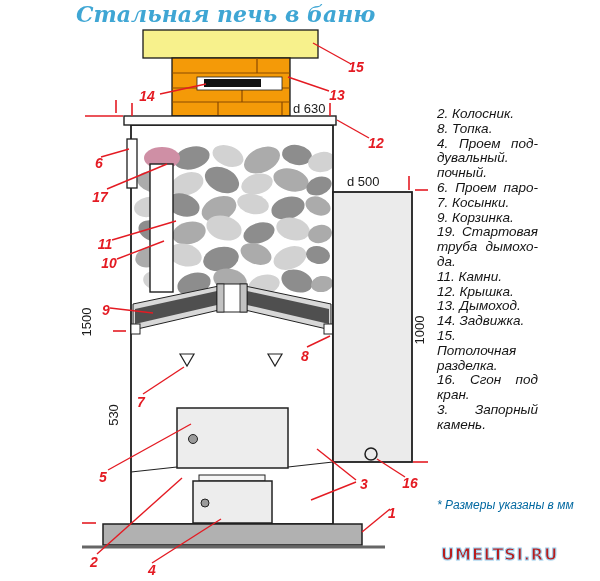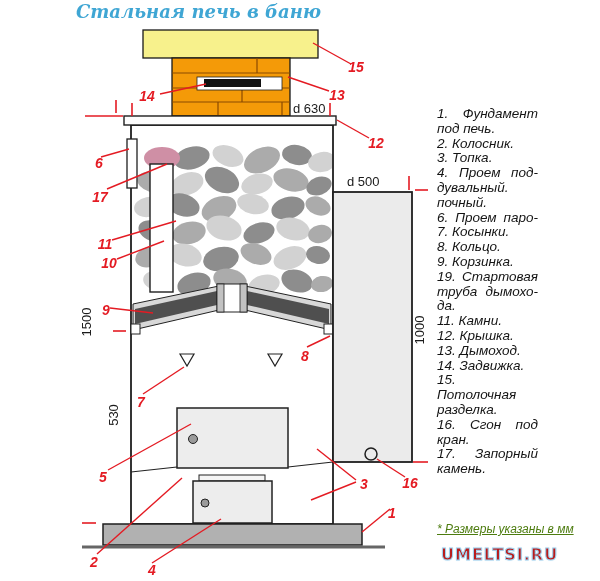--- a/index.html
+++ b/index.html
@@ -1,25 +1,25 @@
 <!DOCTYPE html>
 <html><head>
 <meta charset="utf-8">
 <style>
   html,body{margin:0;padding:0;background:#fff;}
   .stage{position:relative;width:600px;height:581px;background:#ffffff;overflow:hidden;
          font-family:"Liberation Sans",sans-serif;}
   .title{position:absolute;left:76px;top:1px;font-family:"DejaVu Serif",serif;
-         font-style:italic;font-weight:bold;font-size:18px;color:#3fa6d4;white-space:nowrap;}
+         font-style:italic;font-weight:bold;font-size:22px;color:#3fa6d4;white-space:nowrap;}
   svg.diagram{position:absolute;left:0;top:0;}
   .legend{position:absolute;left:437px;top:107px;width:101px;color:#141414;
           font:italic 13.5px/14.8px "Liberation Sans",sans-serif;}
   .legend .jl{text-align:justify;text-align-last:justify;}
-  .footnote{position:absolute;left:437px;top:522px;color:#4d7c0f;white-space:nowrap;
-            font:italic 12px "Liberation Sans",sans-serif;text-decoration:underline;}
+  .footnote{position:absolute;left:437px;top:498px;color:#0369a1;white-space:nowrap;
+            font:italic 12px "Liberation Sans",sans-serif;}
   .watermark{position:absolute;left:441px;top:545px;font-family:"DejaVu Sans",sans-serif;
              font-weight:bold;font-size:16px;letter-spacing:1px;color:#b91c1c;
              -webkit-text-stroke:1px #9fd0ec;text-shadow:0 0 2px #bfe2f5;}
   .co{fill:#e41b23;font:italic bold 14px "Liberation Sans",sans-serif;}
   .dim{fill:#1a1a1a;font:13px "Liberation Sans",sans-serif;}
   .lead{stroke:#e41b23;stroke-width:1.4;}
   .redtick{stroke:#e41b23;stroke-width:1.6;}
 </style>
 </head>
 <body>
@@ -181,44 +181,37 @@
       <text class="co" x="94" y="567">2</text>
       <text class="co" x="152" y="575">4</text>
       <text class="co" x="364" y="489">3</text>
       <text class="co" x="410" y="488">16</text>
       <text class="co" x="392" y="518">1</text>
     </g>
   </svg>
 
   <div class="legend">
     <div>
-      <div class="jl">1. Фундамент</div>
-      <div>под печь.</div>
-    </div>
-    <div>
         <div>2. Колосник.</div>
       </div>
     <div>
-        <div>3. Топка.</div>
+        <div>8. Топка.</div>
       </div>
     <div>
       <div class="jl">4. Проем под-</div>
       <div>дувальный.</div>
     </div>
     <div>
       <div>почный.</div>
     </div>
     <div>
       <div class="jl">6. Проем паро-</div>
     </div>
     <div>
         <div>7. Косынки.</div>
-      </div>
-    <div>
-        <div>8. Кольцо.</div>
       </div>
     <div>
         <div>9. Корзинка.</div>
       </div>
     <div>
       <div class="jl">19. Стартовая</div>
       <div class="jl">труба дымохо-</div>
       <div>да.</div>
     </div>
     <div>
@@ -235,21 +228,21 @@
       </div>
     <div>
       <div class="jl">15. Потолочная</div>
       <div>разделка.</div>
     </div>
     <div>
       <div class="jl">16. Сгон под</div>
       <div>кран.</div>
     </div>
     <div>
-      <div class="jl">17. Запорный</div>
+      <div class="jl">3. Запорный</div>
       <div>камень.</div>
     </div>
   </div>
 
   <div class="footnote">* Размеры указаны в мм</div>
 
   <div class="watermark">UMELTSI.RU</div>
 
 </div>
 

